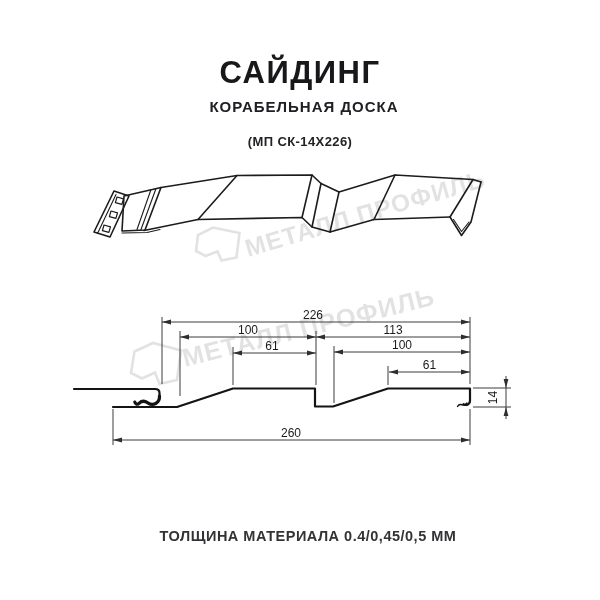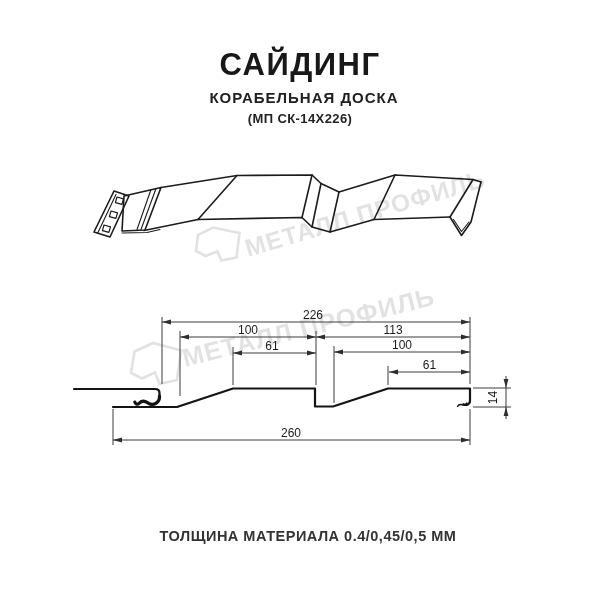--- a/index.html
+++ b/index.html
@@ -1,34 +1,34 @@
 <!DOCTYPE html>
 <html><head>
 <meta charset="utf-8">
 <style>
   html,body{margin:0;padding:0;background:#fff;}
   .page{position:relative;width:600px;height:600px;background:#fff;overflow:hidden;
         font-family:"Liberation Sans",sans-serif;}
   .hdr{position:absolute;top:48px;left:0;width:600px;text-align:center;z-index:2;}
   .title{font-size:31px;font-weight:bold;letter-spacing:1.5px;color:#18181a;line-height:1.1;}
   .subtitle{margin-top:7px;font-size:15px;font-weight:bold;letter-spacing:1px;color:#202024;margin-left:8px;}
-  .pcode{margin-top:5px;font-size:13px;font-weight:bold;letter-spacing:.4px;color:#232327;}
+  .pcode{margin-top:19px;font-size:13px;font-weight:bold;letter-spacing:.4px;color:#232327;}
   .ftr{position:absolute;top:528px;left:0;width:600px;text-align:center;z-index:2;
        font-size:14.5px;font-weight:bold;letter-spacing:.5px;color:#333336;margin-left:8px;}
   svg.drawing{position:absolute;top:0;left:0;z-index:1;}
   .dimtxt{font-family:"Liberation Sans",sans-serif;font-size:12px;fill:#1a1a1a;}
   .wmtxt{font-family:"Liberation Sans",sans-serif;font-weight:bold;}
 </style>
 </head>
 <body>
 
 <div class="page">
 
   <header class="hdr">
-    <h1 class="title" style="margin:0">САЙДИНГ</h1>
+    <h1 class="title" style="margin:8px">САЙДИНГ</h1>
     <div class="subtitle">КОРАБЕЛЬНАЯ ДОСКА</div>
     <div class="pcode">(МП СК-14Х226)</div>
   </header>
 
   <svg class="drawing" width="600" height="600" viewBox="0 0 600 600">
 
     <g>
       <path d="M 196,251 L 198,235 L 213,227.5 L 239.5,233 L 236.5,257.5 L 221.5,260.5 L 217.5,251.5 L 205.5,256 Z" fill="none" stroke="rgba(30,30,30,0.13)" stroke-width="2.6"></path>
       <text class="wmtxt" x="248" y="257" transform="rotate(-16.5 248 257)" font-size="24.5" letter-spacing="1" fill="rgba(30,30,30,0.13)">МЕТАЛЛ ПРОФИЛЬ</text>
     </g>

